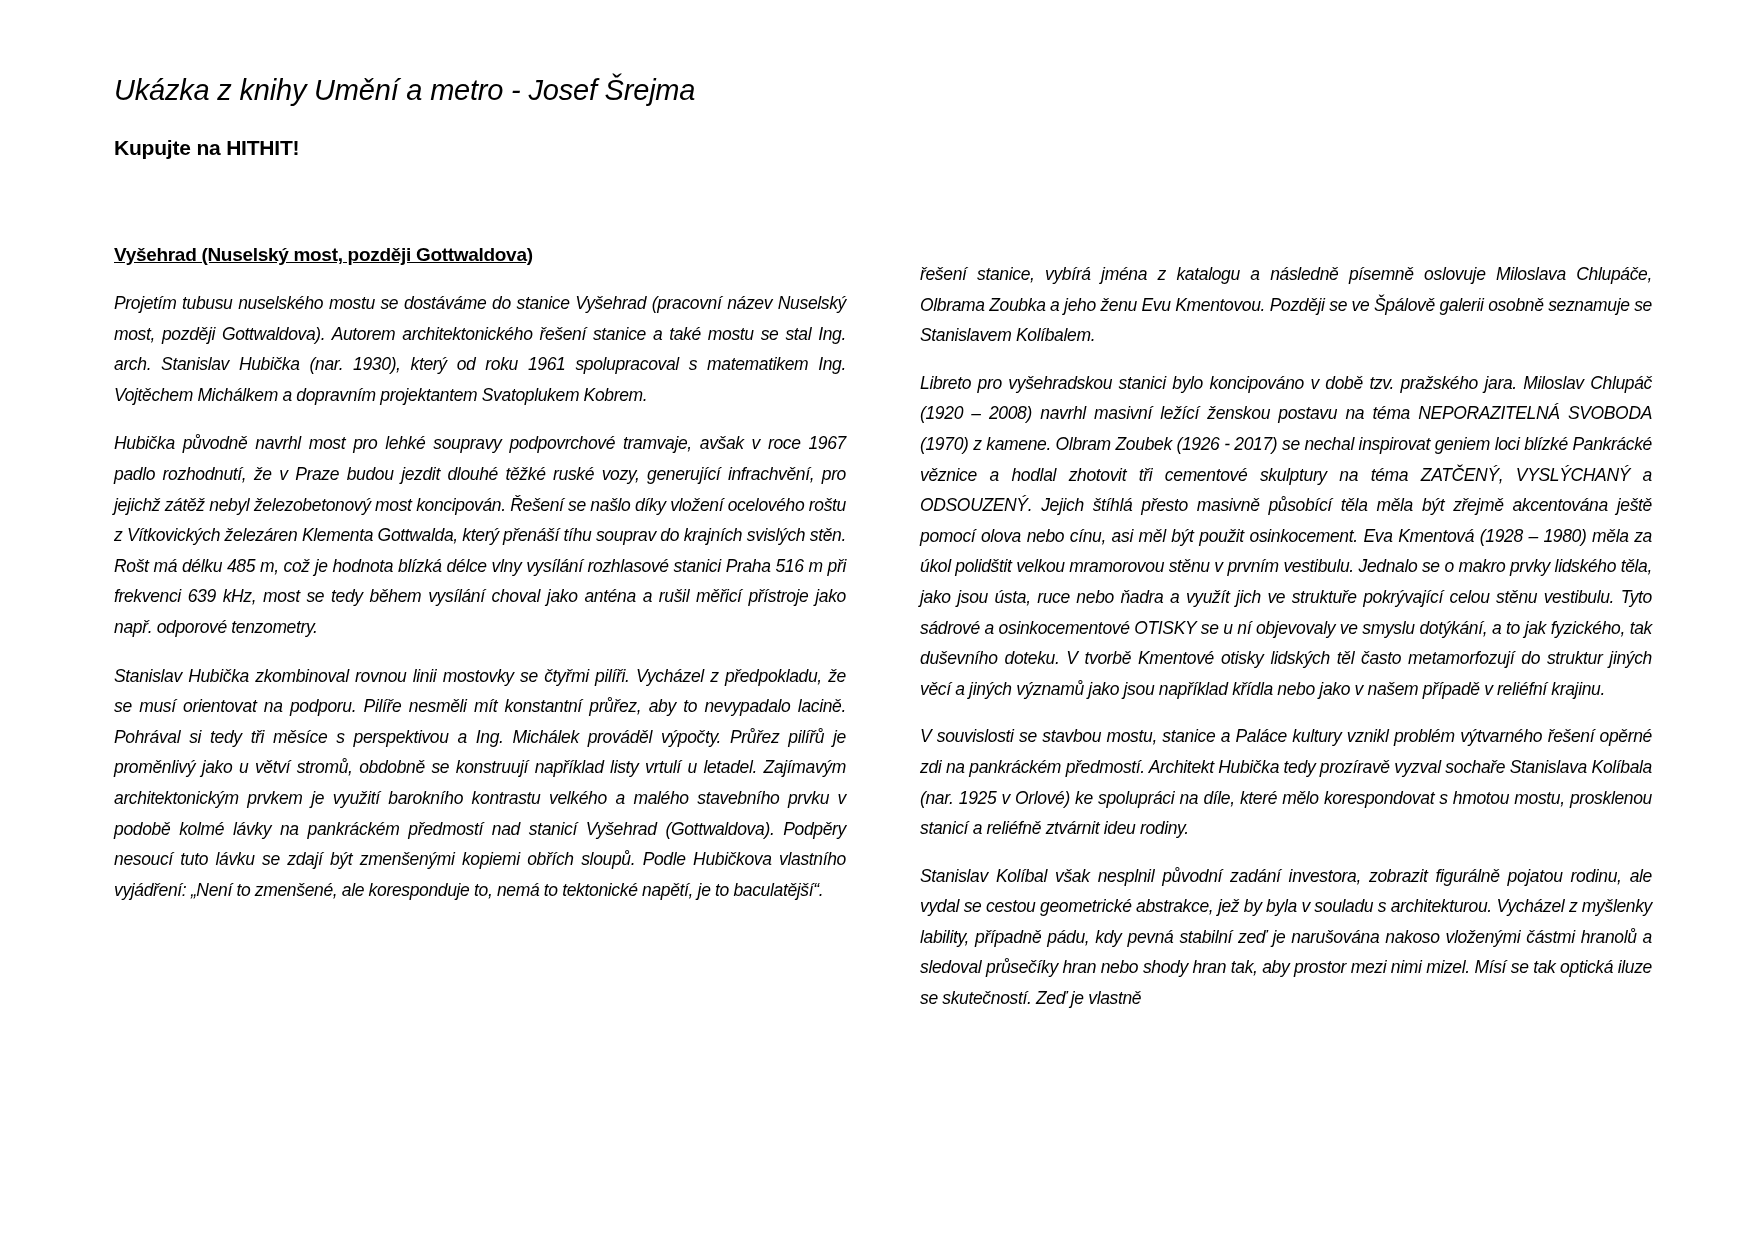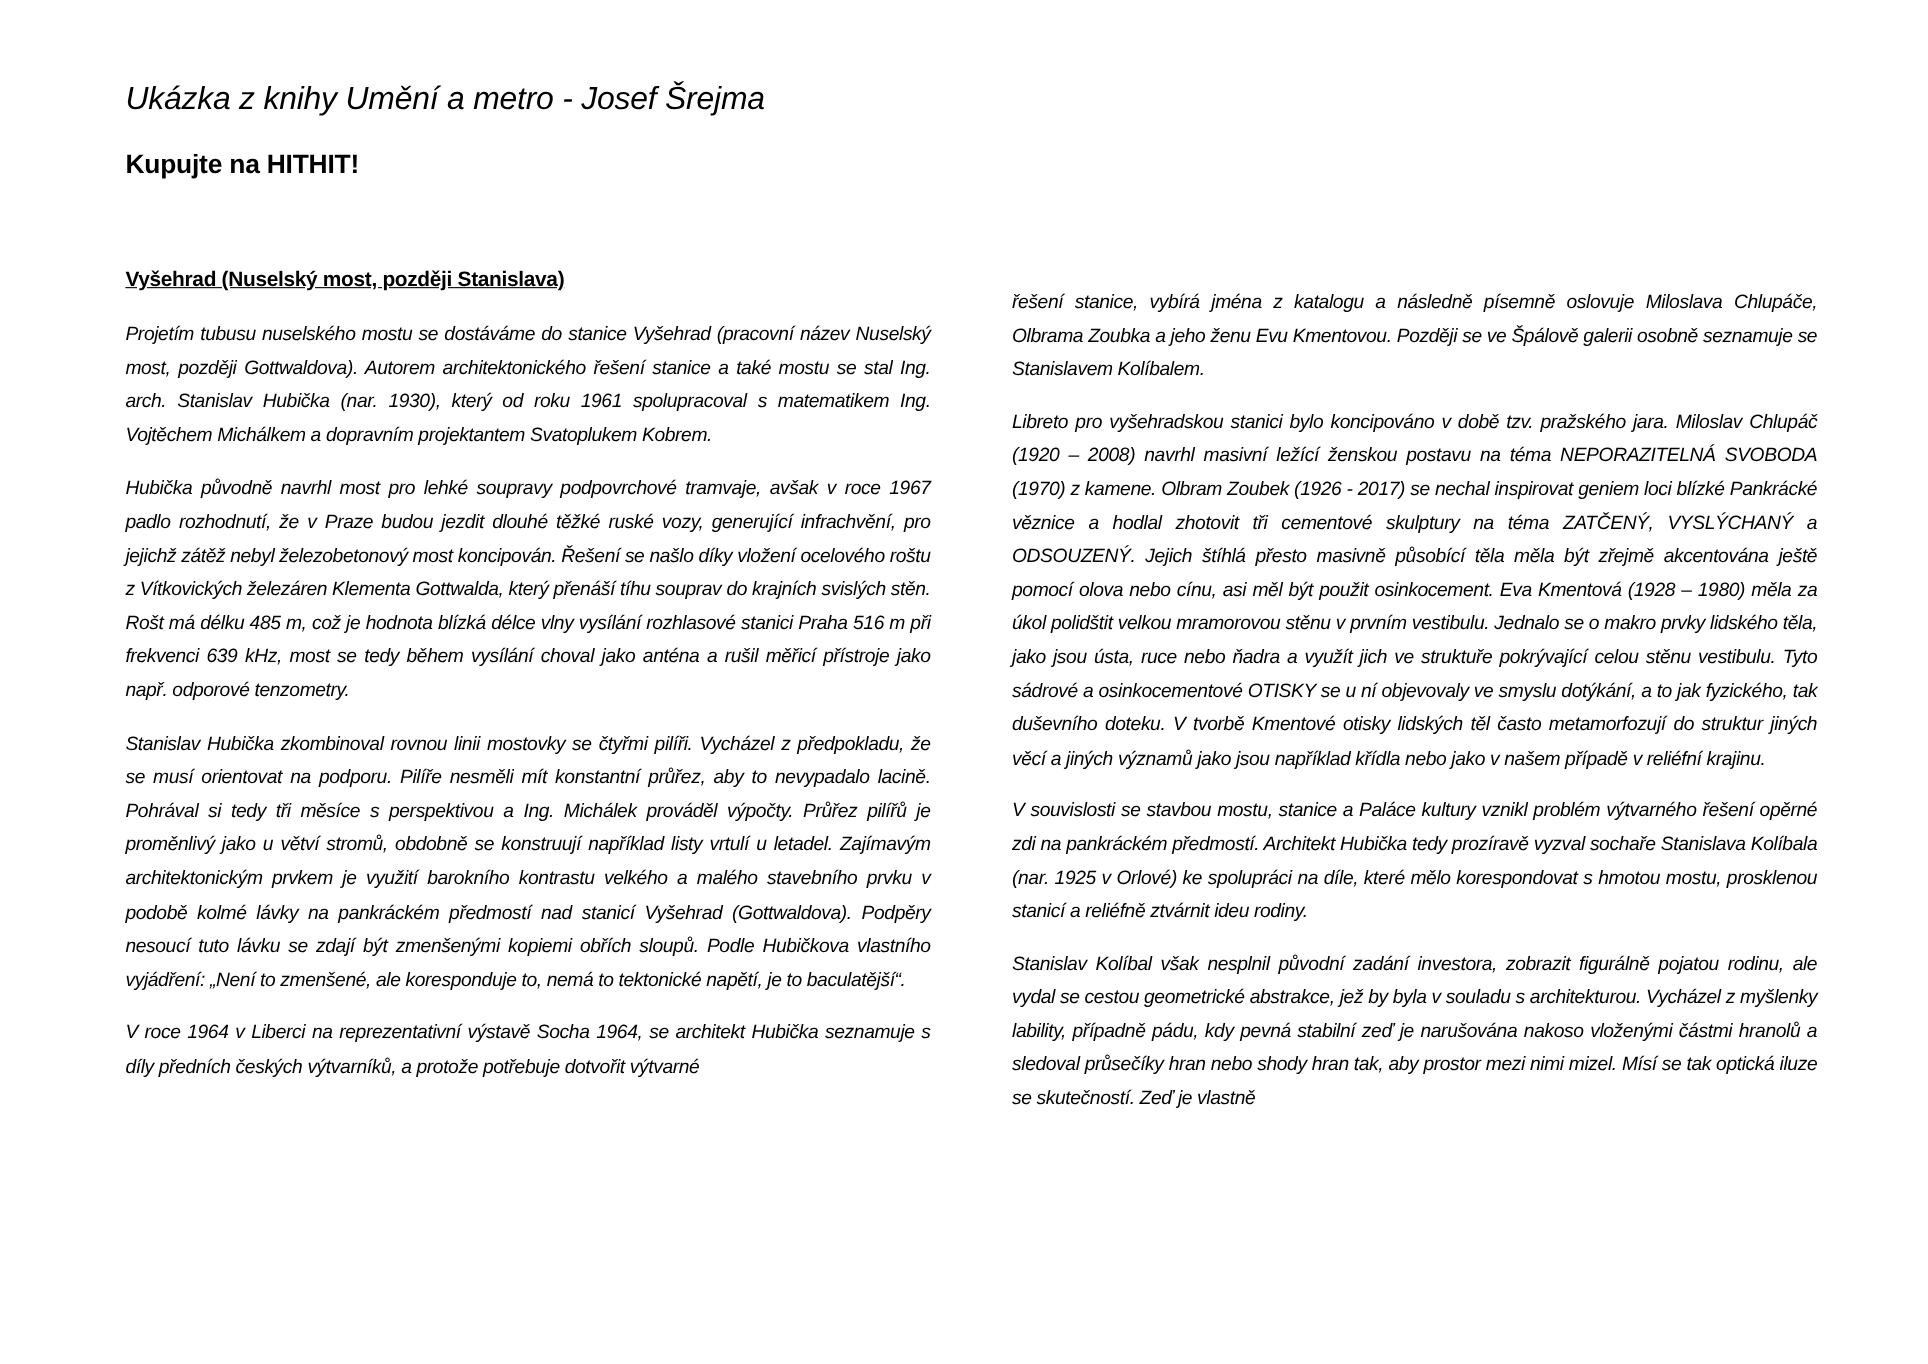--- a/index.html
+++ b/index.html
@@ -1,38 +1,37 @@
 <!DOCTYPE html>
 <html><head>
 <meta charset="utf-8">
 <style>
   html, body { margin: 0; padding: 0; background: #ffffff; }
   body { width: 1753px; height: 1240px; position: relative; overflow: hidden;
          font-family: "Liberation Sans", "DejaVu Sans", sans-serif; color: #000; }
   .title { position: absolute; left: 114px; top: 74px; font-size: 29px; font-weight: normal; font-style: italic; margin: 0; letter-spacing: -0.2px; }
-  .subtitle { position: absolute; left: 114px; top: 136px; font-size: 24px; font-weight: bold; margin: 0; letter-spacing: -0.2px; }
+  .subtitle { position: absolute; left: 114px; top: 136px; font-size: 21px; font-weight: bold; margin: 0; letter-spacing: -0.2px; }
   .col { position: absolute; width: 732px; }
   .col-left { left: 114px; top: 242px; }
   .col-right { left: 920px; top: 242px; }
   .heading { font-size: 19px; font-weight: bold; text-decoration: underline; margin: 0 0 20px 0; letter-spacing: -0.3px; line-height: 26px; }
   .para { font-size: 17.5px; font-style: italic; line-height: 30.6px; text-align: justify; margin: 17px 0 18px 0; letter-spacing: -0.35px; hyphens: none; }
   .col-right .para { margin-bottom: 17px; }
 </style>
 </head>
 <body>
 
 <h1 class="title">Ukázka z knihy Umění a metro - Josef Šrejma</h1>
 <h2 class="subtitle">Kupujte na HITHIT!</h2>
 
 <div class="col col-left">
-  <h3 class="heading">Vyšehrad (Nuselský most, později Stanislava)</h3>
+  <h3 class="heading">Vyšehrad (Nuselský most, později Gottwaldova)</h3>
   <p class="para">Projetím tubusu nuselského mostu se dostáváme do stanice Vyšehrad (pracovní název Nuselský most, později Gottwaldova). Autorem architektonického řešení stanice a také mostu se stal Ing. arch. Stanislav Hubička (nar. 1930), který od roku 1961 spolupracoval s matematikem Ing. Vojtěchem Michálkem a dopravním projektantem Svatoplukem Kobrem.</p>
   <p class="para">Hubička původně navrhl most pro lehké soupravy podpovrchové tramvaje, avšak v roce 1967 padlo rozhodnutí, že v Praze budou jezdit dlouhé těžké ruské vozy, generující infrachvění, pro jejichž zátěž nebyl železobetonový most koncipován. Řešení se našlo díky vložení ocelového roštu z Vítkovických železáren Klementa Gottwalda, který přenáší tíhu souprav do krajních svislých stěn. Rošt má délku 485 m, což je hodnota blízká délce vlny vysílání rozhlasové stanici Praha 516 m při frekvenci 639 kHz, most se tedy během vysílání choval jako anténa a rušil měřicí přístroje jako např. odporové tenzometry.</p>
   <p class="para">Stanislav Hubička zkombinoval rovnou linii mostovky se čtyřmi pilíři. Vycházel z předpokladu, že se musí orientovat na podporu. Pilíře nesměli mít konstantní průřez, aby to nevypadalo lacině. Pohrával si tedy tři měsíce s perspektivou a Ing. Michálek prováděl výpočty. Průřez pilířů je proměnlivý jako u větví stromů, obdobně se konstruují například listy vrtulí u letadel. Zajímavým architektonickým prvkem je využití barokního kontrastu velkého a malého stavebního prvku v podobě kolmé lávky na pankráckém předmostí nad stanicí Vyšehrad (Gottwaldova). Podpěry nesoucí tuto lávku se zdají být zmenšenými kopiemi obřích sloupů. Podle Hubičkova vlastního vyjádření: „Není to zmenšené, ale koresponduje to, nemá to tektonické napětí, je to baculatější“.</p>
-  <p class="para">V roce 1964 v Liberci na reprezentativní výstavě Socha 1964, se architekt Hubička seznamuje s díly předních českých výtvarníků, a protože potřebuje dotvořit výtvarné</p>
 </div>
 
 <div class="col col-right">
   <p class="para">řešení stanice, vybírá jména z katalogu a následně písemně oslovuje Miloslava Chlupáče, Olbrama Zoubka a jeho ženu Evu Kmentovou. Později se ve Špálově galerii osobně seznamuje se Stanislavem Kolíbalem.</p>
   <p class="para">Libreto pro vyšehradskou stanici bylo koncipováno v době tzv. pražského jara. Miloslav Chlupáč (1920 – 2008) navrhl masivní ležící ženskou postavu na téma NEPORAZITELNÁ SVOBODA (1970) z kamene.  Olbram Zoubek (1926 - 2017) se nechal inspirovat geniem loci blízké Pankrácké věznice a hodlal zhotovit tři cementové skulptury na téma ZATČENÝ, VYSLÝCHANÝ a ODSOUZENÝ. Jejich štíhlá přesto masivně působící těla měla být zřejmě akcentována ještě pomocí olova nebo cínu, asi měl být použit osinkocement. Eva Kmentová (1928 – 1980) měla za úkol polidštit velkou mramorovou stěnu v prvním vestibulu. Jednalo se o makro prvky lidského těla, jako jsou ústa, ruce nebo ňadra a využít jich ve struktuře pokrývající celou stěnu vestibulu. Tyto sádrové a osinkocementové OTISKY se u ní objevovaly ve smyslu dotýkání, a to jak fyzického, tak duševního doteku. V tvorbě Kmentové otisky lidských těl často metamorfozují do struktur jiných věcí a jiných významů jako jsou například křídla nebo jako v našem případě v reliéfní krajinu.</p>
   <p class="para">V souvislosti se stavbou mostu, stanice a Paláce kultury vznikl problém výtvarného řešení opěrné zdi na pankráckém předmostí. Architekt Hubička tedy prozíravě vyzval sochaře Stanislava Kolíbala (nar. 1925 v Orlové) ke spolupráci na díle, které mělo korespondovat s hmotou mostu, prosklenou stanicí a reliéfně ztvárnit ideu rodiny.</p>
   <p class="para">Stanislav Kolíbal však nesplnil původní zadání investora, zobrazit figurálně pojatou rodinu, ale vydal se cestou geometrické abstrakce, jež by byla v souladu s architekturou. Vycházel z myšlenky lability, případně pádu, kdy pevná stabilní zeď je narušována nakoso vloženými částmi hranolů a sledoval průsečíky hran nebo shody hran tak, aby prostor mezi nimi mizel. Mísí se tak optická iluze se skutečností. Zeď je vlastně</p>
 </div>
 
 </body></html>

